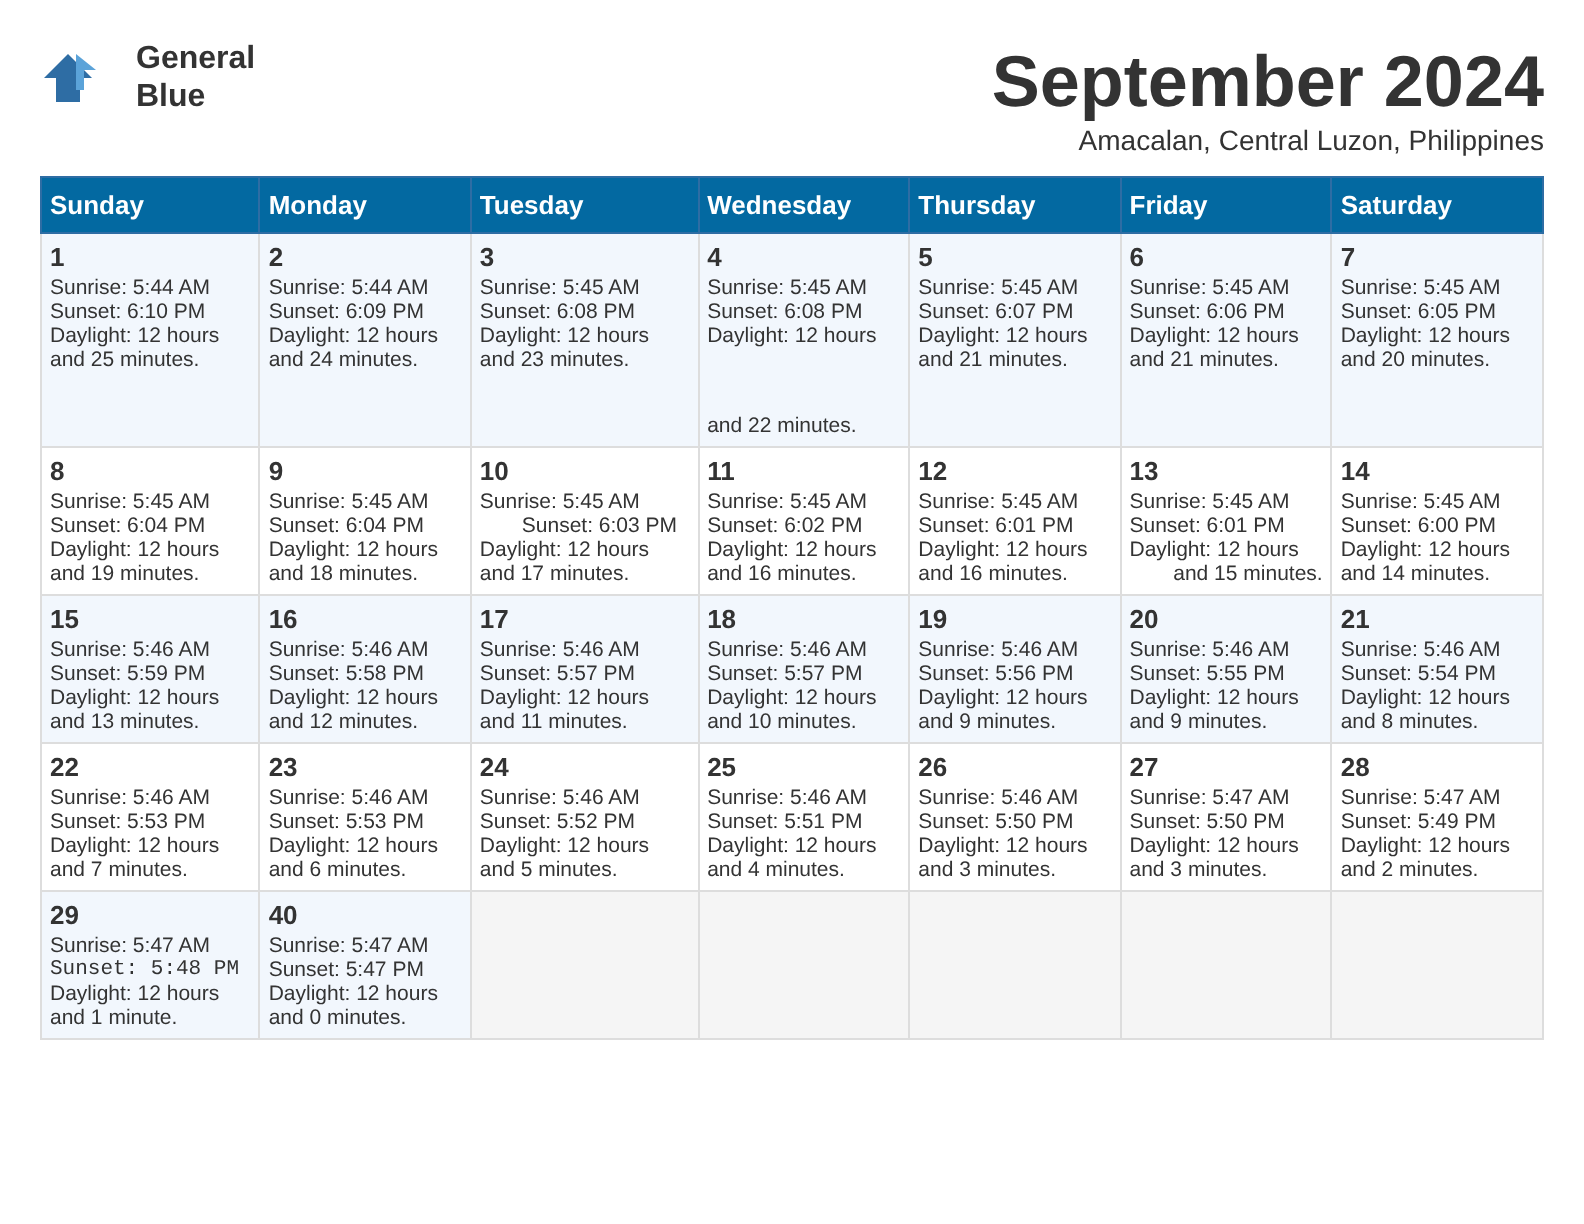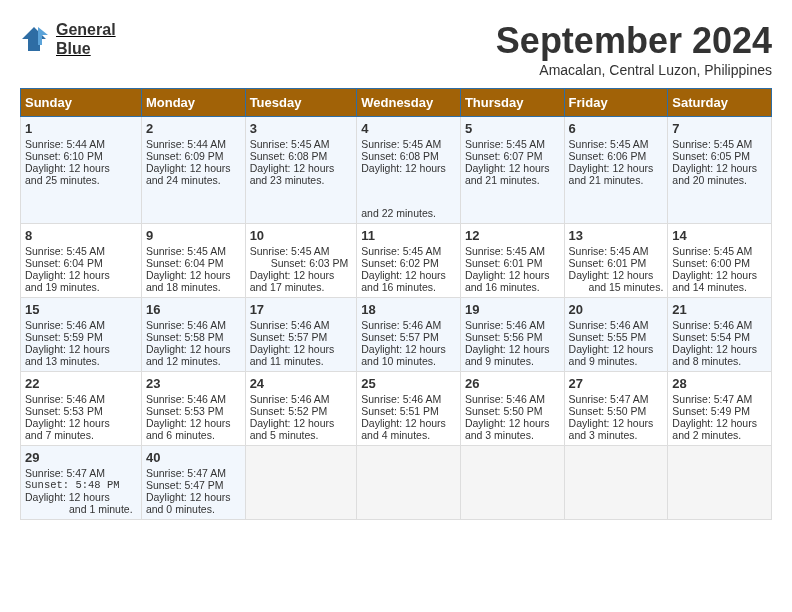--- a/index.html
+++ b/index.html
@@ -12,22 +12,21 @@
     }
     .header {
       display: flex;
       justify-content: space-between;
       align-items: flex-start;
       margin-bottom: 10px;
     }
     .logo {
       display: flex;
       align-items: center;
-      gap: 8px;
-      text-decoration: underline;
+      gap: 20px;
     }
     .logo-text {
       font-size: 16px;
       font-weight: bold;
       color: #333;
       line-height: 1.2;
     }
     .logo-text span {
       display: block;
     }
@@ -46,21 +45,21 @@
     .location {
       font-size: 14px;
       color: #333;
     }
     table {
       width: 100%;
       border-collapse: collapse;
       font-size: 11px;
     }
     thead tr {
-      background-color: #a16207;
+      background-color: #0369a1;
       color: #fff;
     }
     thead th {
       padding: 6px 4px;
       text-align: left;
       font-size: 13px;
       font-weight: bold;
       border: 1px solid #2e6da4;
     }
     tbody tr {
@@ -328,21 +327,21 @@
           <span style="display: block;">Daylight: 12 hours</span>
           <span style="display: block;">and 2 minutes.</span>
         </td>
       </tr>
       <tr>
         <td>
           <span class="day-num">29</span>
           <span style="display: block;">Sunrise: 5:47 AM</span>
           <span style="display: block; font-family: Liberation Mono, monospace;">Sunset: 5:48 PM</span>
           <span style="display: block;">Daylight: 12 hours</span>
-          <span style="display: block; margin-left: 44px;">and 1 minute.</span>
+          <span style="display: block;">and 1 minute.</span>
         </td>
         <td>
           <span class="day-num">40</span>
           <span style="display: block;">Sunrise: 5:47 AM</span>
           <span style="display: block;">Sunset: 5:47 PM</span>
           <span style="display: block;">Daylight: 12 hours</span>
           <span style="display: block;">and 0 minutes.</span>
         </td>
         <td class="empty-cell"></td>
         <td class="empty-cell"></td>

